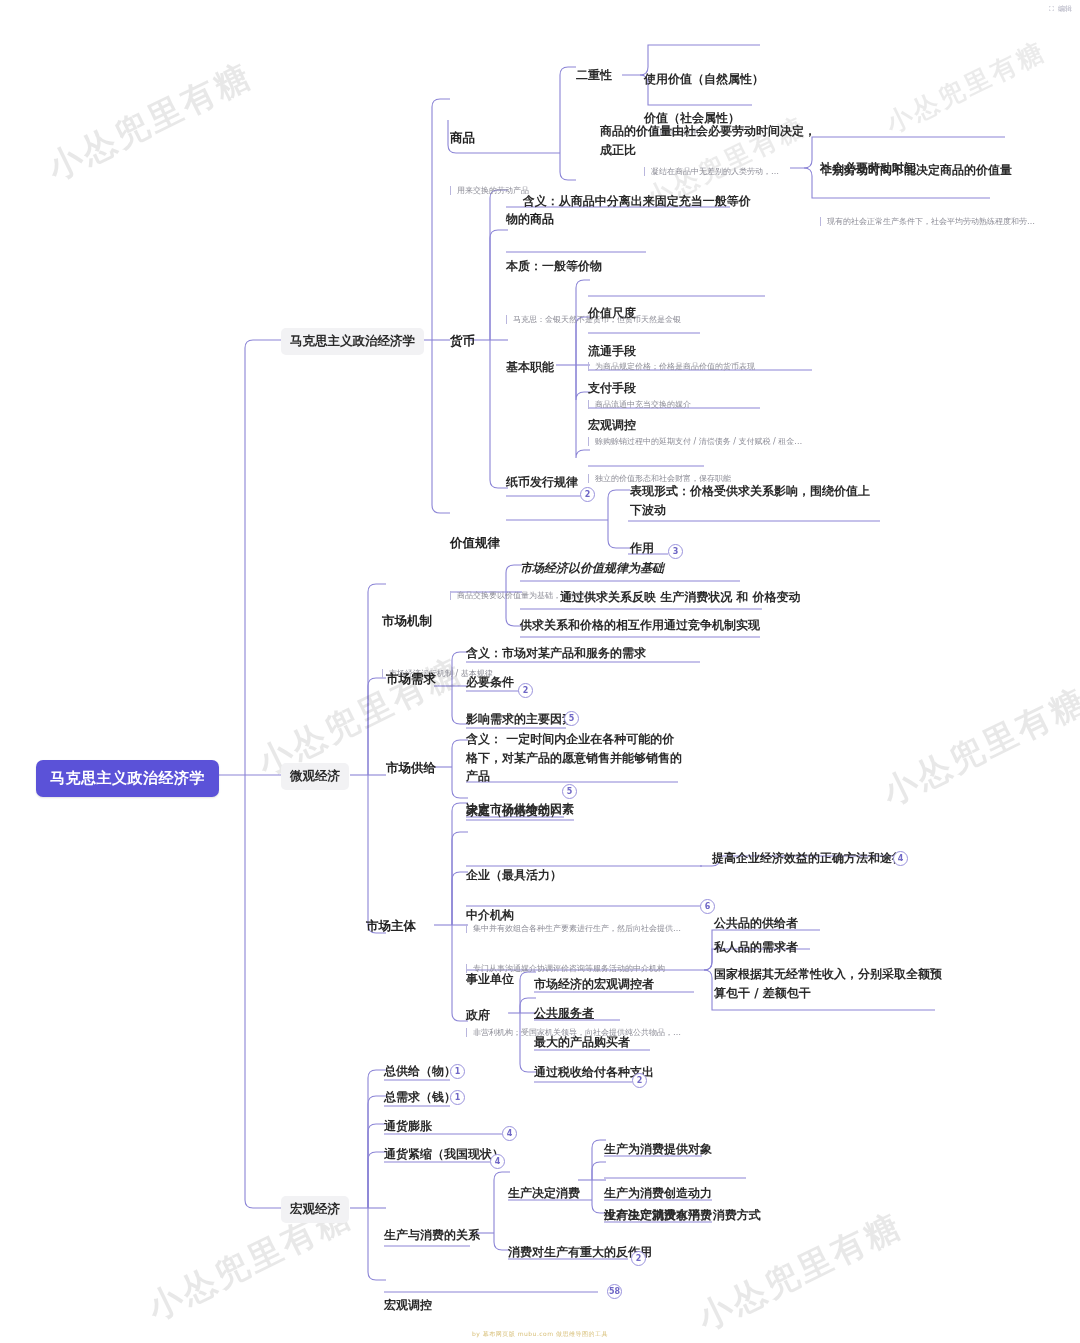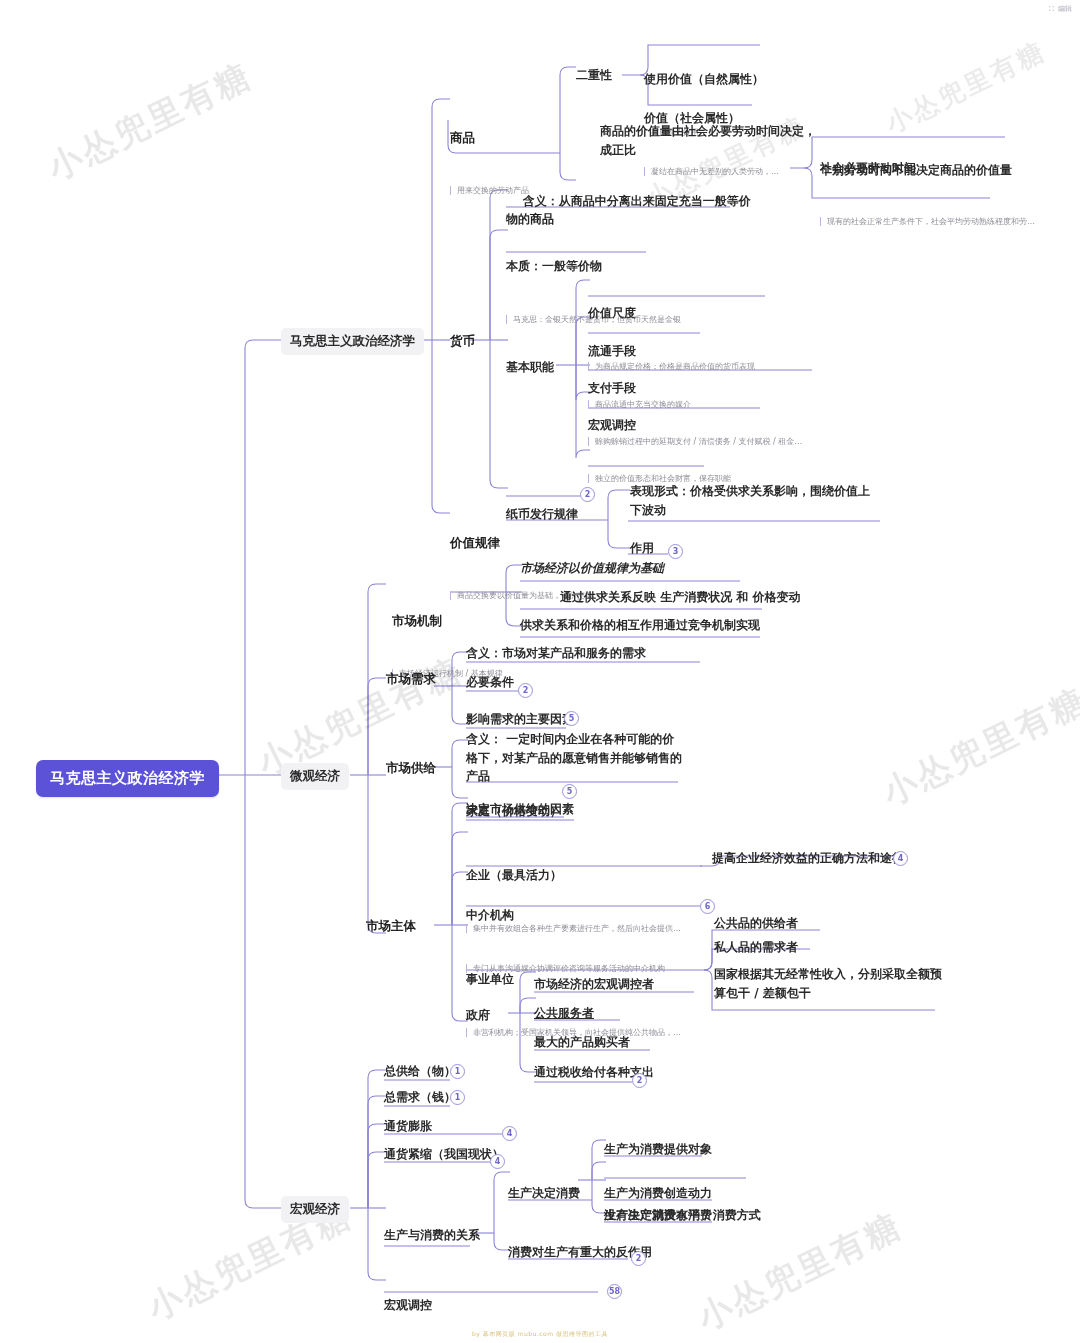--- a/index.html
+++ b/index.html
@@ -274,32 +274,32 @@
   </div>
   <div class="node" style="left:588px; top:341px; width:250px;">
     <div class="lvl3">支付手段</div>
     <div class="note">赊购赊销过程中的延期支付 / 清偿债务 / 支付赋税 / 租金…</div>
   </div>
   <div class="node" style="left:588px; top:378px; width:240px;">
     <div class="lvl3">宏观调控</div>
     <div class="note">独立的价值形态和社会财富，保存职能</div>
   </div>
 
-  <div class="node lvl3" style="left:506px; top:473px;margin-top:32px;">纸币发行规律</div>
+  <div class="node lvl3" style="left:506px; top:473px;">纸币发行规律</div>
   <div class="badge" style="left:580px; top:487px;">2</div>
 
   <div class="node lvl3" style="left:630px; top:482px; width:250px;">表现形式：价格受供求关系影响，围绕价值上下波动</div>
   <div class="node" style="left:450px; top:497px; width:210px;">
     <div class="lvl2">价值规律</div>
     <div class="note">商品交换要以价值量为基础，等价交换</div>
   </div>
   <div class="node lvl3" style="left:630px; top:539px;">作用</div>
   <div class="badge" style="left:668px; top:544px;">3</div>
 
-  <div class="node" style="left:392px; top:575px; width:120px;">
+  <div class="node" style="left:382px; top:575px; width:120px;">
     <div class="lvl2">市场机制</div>
     <div class="note">市场经济运行机制 / 基本规律</div>
   </div>
   <div class="node lvl3" style="left:520px; top:559px;font-style:italic;">市场经济以价值规律为基础</div>
   <div class="node lvl3" style="left:520px; top:588px;margin-left:40px;">通过供求关系反映 生产消费状况 和 价格变动</div>
   <div class="node lvl3" style="left:520px; top:616px;">供求关系和价格的相互作用通过竞争机制实现</div>
 
   <div class="node lvl2" style="left:386px; top:671px;">市场需求</div>
   <div class="node lvl3" style="left:466px; top:644px;">含义：市场对某产品和服务的需求</div>
   <div class="node lvl3" style="left:466px; top:673px;">必要条件</div>

